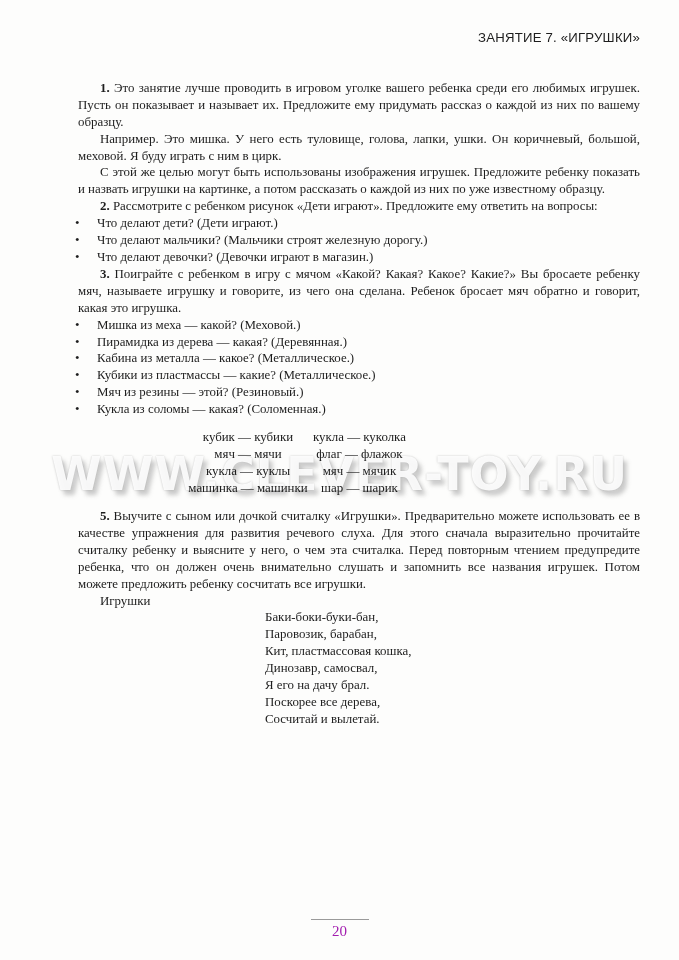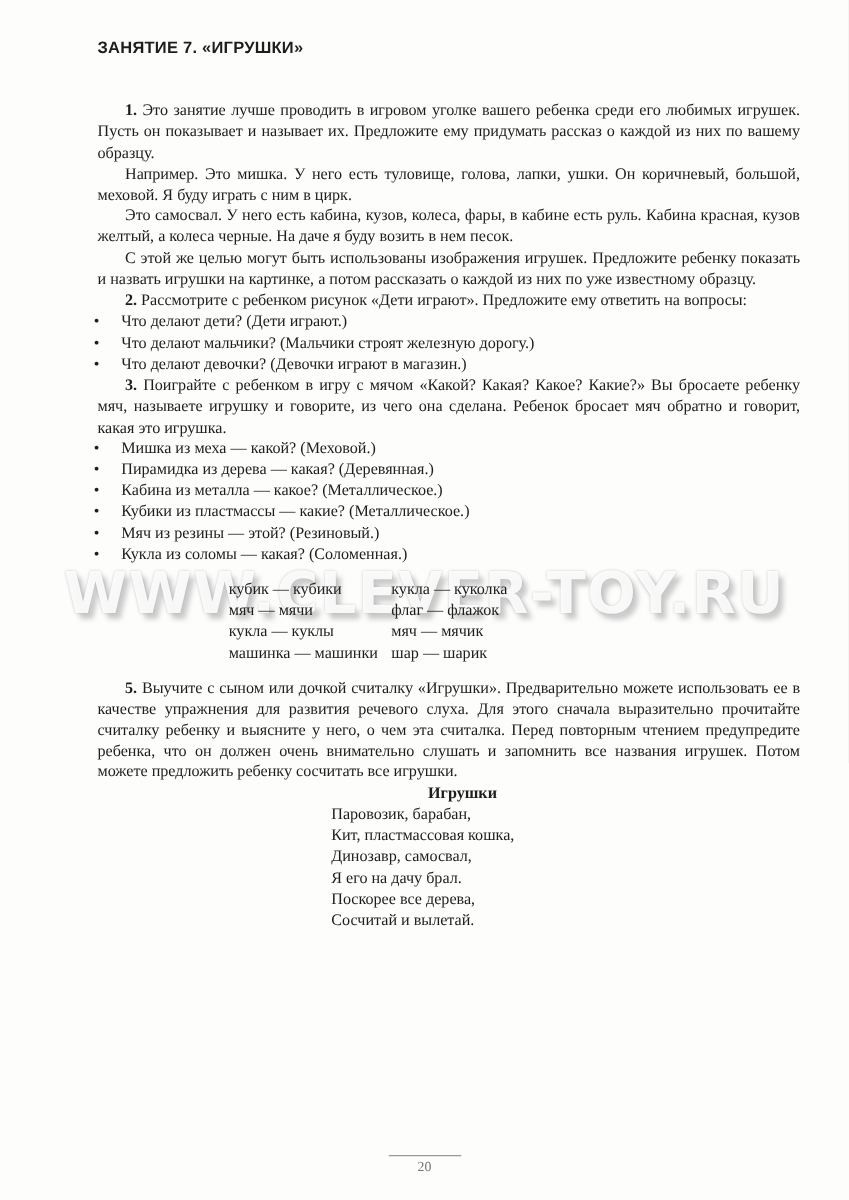--- a/index.html
+++ b/index.html
@@ -30,80 +30,79 @@
     position:absolute;
     left:78px; top:30px;
     width:562px;
     font-size:12.9px;
     line-height:16.9px;
     text-align:justify;
     z-index:1;
   }
   .doc-title {
     font-family:"Liberation Sans", sans-serif;
-    font-weight:bold;
+    font-weight:normal;
     font-size:13.2px;
     letter-spacing:0.2px;
-    text-align:left;
+    text-align:right;
     margin:0 0 33px 0;
   }
   p.para { margin:0; text-indent:22px; }
   .num { font-weight:bold; }
   .it { }
   .bullets { margin:0; }
   .bullet-item { position:relative; padding-left:19px; text-indent:0; }
   .bullet-item .marker { position:absolute; left:-3px; top:0; }
   .pairs {
     display:flex;
     margin:11px 0 11px 105px;
     line-height:17px;
     text-align:left;
   }
   .pairs .col1 { width:130px; }
-  .pair-line { display:block; }
+  .pair-line { display:block;text-align:center; }
   .poem { margin-top:0; }
   .poem-title {
-    text-align:center;
-    font-weight:bold;
+    text-align:left;
+    font-weight:normal;
     margin:17px 0 20px 0;
     text-indent:0;
   }
   .poem-lines { margin-left:187px; text-align:left; line-height:17px; }
   .poem-line { display:block; }
   .footer {
     position:absolute;
     left:0; bottom:20px;
     width:679px;
     text-align:center;
     z-index:1;
   }
   .footer-rule {
     width:58px;
     border-top:1px solid #9a9a9a;
     margin:0 auto 3px auto;
     height:0;
   }
-  .page-number { font-size:11px; color:#737373; }
+  .page-number { font-size:15px; color:#a21caf; }
 </style>
 </head>
 <body>
 
 <div class="page">
 
   <div class="watermark">WWW.CLEVER-TOY.RU</div>
 
   <div class="content">
 
     <h1 class="doc-title">ЗАНЯТИЕ 7. «ИГРУШКИ»</h1>
 
     <p class="para"><span class="num">1.</span><span> Это занятие лучше проводить в игровом уголке вашего ребенка среди его любимых игрушек. Пусть он показывает и называет их. Предложите ему придумать рассказ о каждой из них по вашему образцу.</span></p>
 
     <p class="para"><span>Например. </span><span class="it">Это мишка. У него есть туловище, голова, лапки, ушки. Он коричневый, большой, меховой. Я буду играть с ним в цирк.</span></p>
 
-    <p class="para"><span class="it">Это самосвал. У него есть кабина, кузов, колеса, фары, в кабине есть руль. Кабина красная, кузов желтый, а колеса черные. На даче я буду возить в нем песок.</span></p>
 
     <p class="para"><span>С этой же целью могут быть использованы изображения игрушек. Предложите ребенку показать и назвать игрушки на картинке, а потом рассказать о каждой из них по уже известному образцу.</span></p>
 
     <p class="para"><span class="num">2.</span><span> Рассмотрите с ребенком рисунок «Дети играют». Предложите ему ответить на вопросы:</span></p>
 
     <div class="bullets">
       <div class="bullet-item"><span class="marker">•</span><span>Что делают дети?</span><span class="it"> (Дети играют.)</span></div>
       <div class="bullet-item"><span class="marker">•</span><span>Что делают мальчики?</span><span class="it"> (Мальчики строят железную дорогу.)</span></div>
       <div class="bullet-item"><span class="marker">•</span><span>Что делают девочки?</span><span class="it"> (Девочки играют в магазин.)</span></div>
     </div>
@@ -133,20 +132,21 @@
         <span class="pair-line">мяч — мячик</span>
         <span class="pair-line">шар — шарик</span>
       </div>
     </div>
 
     <p class="para"><span class="num">5.</span><span> Выучите с сыном или дочкой считалку «Игрушки». Предварительно можете использовать ее в качестве упражнения для развития речевого слуха. Для этого сначала выразительно прочитайте считалку ребенку и выясните у него, о чем эта считалка. Перед повторным чтением предупредите ребенка, что он должен очень внимательно слушать и запомнить все названия игрушек. Потом можете предложить ребенку сосчитать все игрушки.</span></p>
 
     <div class="poem">
       <p class="para poem-title">Игрушки</p>
       <div class="poem-lines">
+        <span class="poem-line">Баки-боки-буки-бан,</span>
         <span class="poem-line">Паровозик, барабан,</span>
         <span class="poem-line">Кит, пластмассовая кошка,</span>
         <span class="poem-line">Динозавр, самосвал,</span>
         <span class="poem-line">Я его на дачу брал.</span>
         <span class="poem-line">Поскорее все дерева,</span>
         <span class="poem-line">Сосчитай и вылетай.</span>
       </div>
     </div>
 
   </div>

